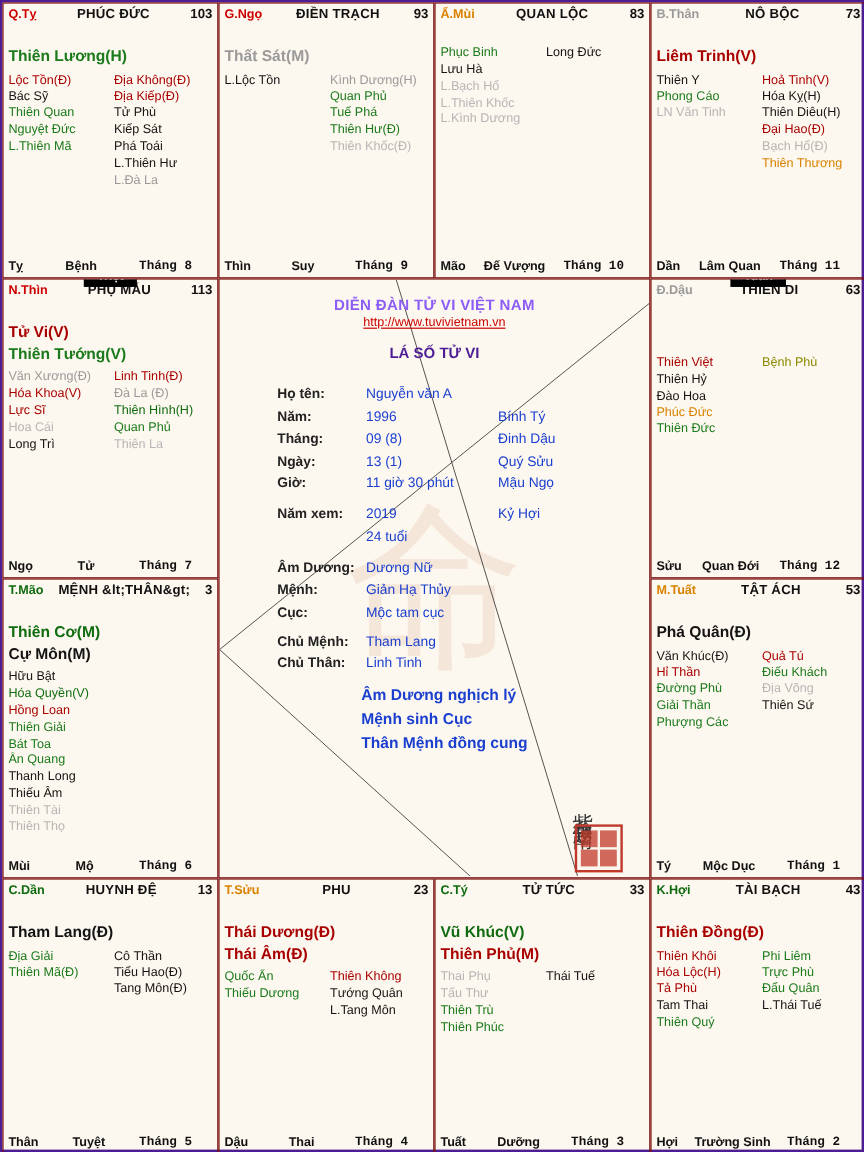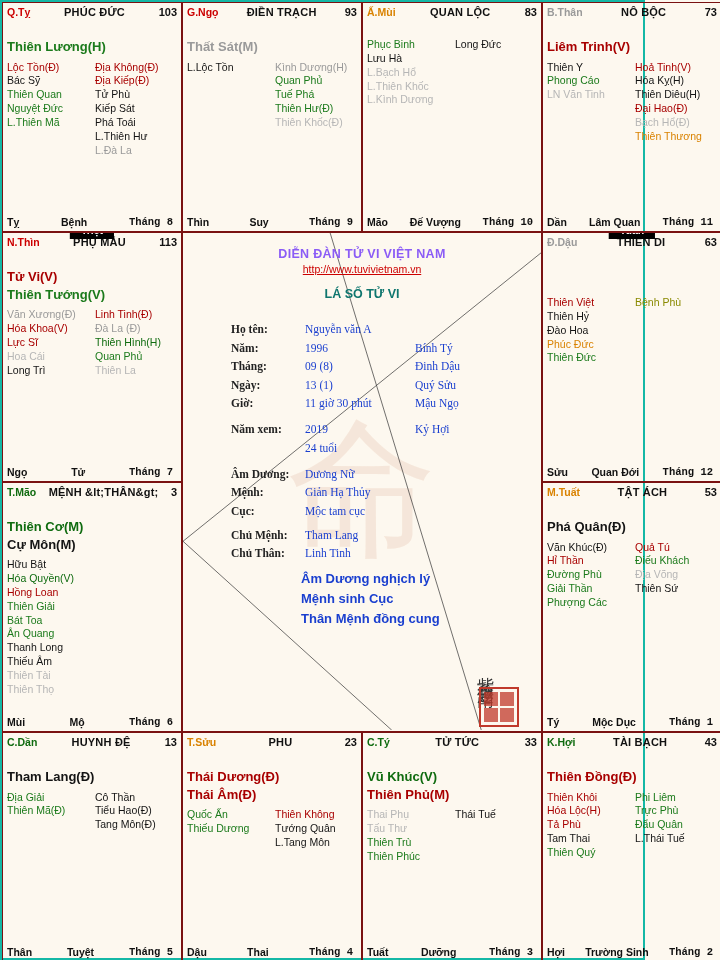--- a/index.html
+++ b/index.html
@@ -6,23 +6,23 @@
   body{
     width:720px;height:960px;
     background:#fdf8ef;
     font-family:"Liberation Sans", sans-serif;
     font-size:11px;
     color:#222;
     overflow:hidden;
   }
   #chart{
     position:relative;
-    width:645px;height:960px;
+    width:720px;height:960px;
     box-sizing:border-box;
-    border:2px solid #14b8a6;
+    border:2px solid #4c1d95;
     background:#fdf8ef;
   }
   .grid{
     position:absolute;inset:0;
     display:grid;
     grid-template-columns:180px 180px 180px 180px;
     grid-template-rows:230px 250px 250px 230px;
   }
   .cell{
     position:relative;
@@ -54,44 +54,44 @@
   .lgray{color:#b6b6b6;}
   .black{color:#141414;}
   .orange{color:#d98200;}
   .olive{color:#8a8a00;}
   
   .stars{display:flex;gap:6px;margin-top:5px;}
   .col{flex:1;min-width:0;line-height:1.32;font-size:10.5px;}
   .col div{white-space:nowrap;overflow:hidden;text-overflow:ellipsis;}
   
   .cfoot{
-    position:absolute;left:4px;right:8px;bottom:3px;
+    position:absolute;left:4px;right:21px;bottom:3px;
     display:flex;justify-content:space-between;align-items:flex-end;
     font-size:10.5px;font-weight:bold;
   }
   .cfoot .f1{color:#111;}
   .cfoot .f2{color:#111;text-align:center;flex:1;}
   .cfoot .f3{color:#111;font-family:Liberation Mono, monospace;}
   
   .tag{
     position:absolute;top:-11px;left:50%;transform:translateX(-50%);
     background:#000;color:#fff;font-size:10.5px;font-weight:bold;
     padding:1px 10px 2px 10px;border:1px solid #000;
     z-index:5;
   }
   .tagwrap{position:relative;}
   
   .ctitle{
     text-align:center;font-weight:bold;color:#8b5cf6;font-size:12.5px;
     margin-top:14px;letter-spacing:.3px;
   }
   .curl{text-align:center;color:#cc0000;font-size:10.5px;text-decoration:underline;margin-top:2px;}
-  .csub{text-align:center;font-weight:bold;color:#0f766e;font-size:12.5px;margin-top:12px;}
+  .csub{text-align:center;font-weight:bold;color:#4c1d95;font-size:12.5px;margin-top:12px;}
   .info{margin:22px 0 0 48px;font-size:11.5px;color:#1a3fcf;}
-  .irow{display:flex;align-items:flex-start;margin-bottom:6.5px;font-family:Liberation Serif, serif;}
+  .irow{display:flex;align-items:flex-start;margin-bottom:6.5px;}
   .ilab{width:74px;font-weight:bold;color:#222;}
   .ival{width:110px;}
   .ival2{}
   .note{margin:10px 0 0 118px;color:#1a3fcf;font-weight:bold;font-size:13px;line-height:1.55;}
   
   .lines{position:absolute;inset:0;pointer-events:none;}
   
   .vcal{
     position:absolute;right:44px;bottom:62px;
     writing-mode:vertical-rl;

